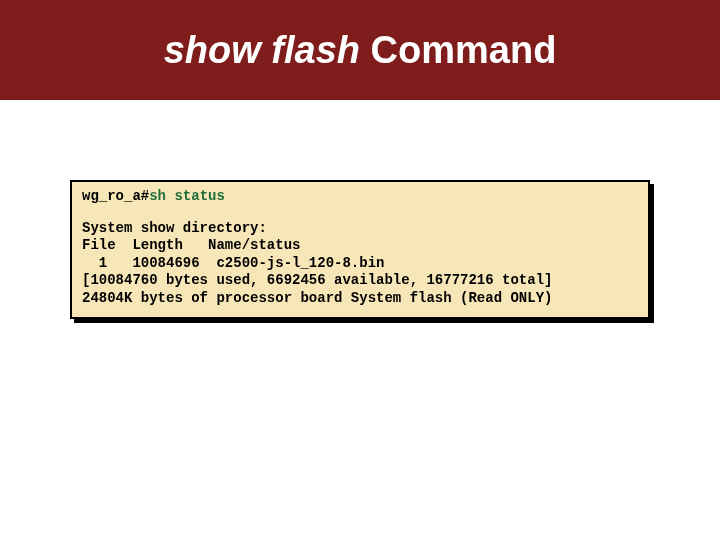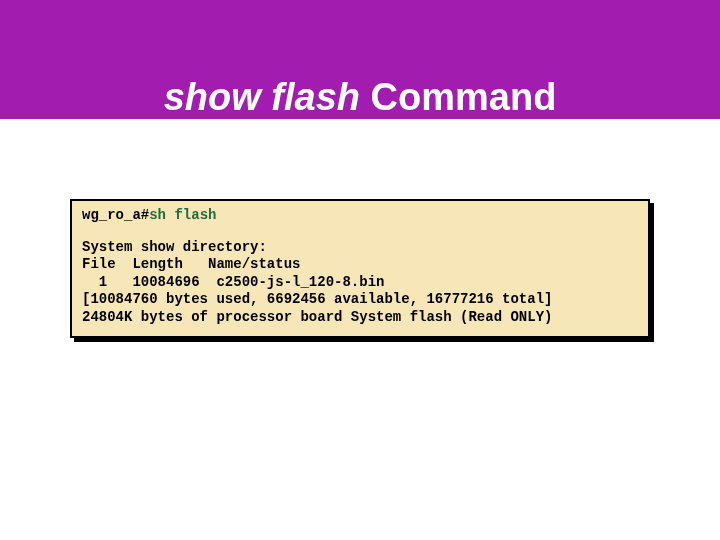--- a/index.html
+++ b/index.html
@@ -6,24 +6,24 @@
     margin: 0;
     padding: 0;
     width: 720px;
     height: 540px;
     background: #ffffff;
     font-family: Arial, Helvetica, sans-serif;
     overflow: hidden;
   }
   .header {
     width: 100%;
-    height: 119px;
-    background: #a21caf;
+    height: 100px;
+    background: #7f1d1d;
     display: flex;
-    align-items: flex-end;
+    align-items: center;
     justify-content: center;
   }
   .header-title {
     color: #ffffff;
     font-size: 38px;
     font-weight: bold;
     letter-spacing: 0px;
   }
   .header-title .cmd {
     font-style: italic;
@@ -66,19 +66,19 @@
 <body>
 
 <div class="header">
   <div class="header-title">
     <span class="cmd">show flash</span><span> Command</span>
   </div>
 </div>
 
 <div class="body">
   <div class="term-wrap">
-    <div class="term"><span class="prompt-line"><span>wg_ro_a#</span><span class="cmd-text">sh flash</span></span><span class="blank"></span><span>System show directory:</span>
+    <div class="term"><span class="prompt-line"><span>wg_ro_a#</span><span class="cmd-text">sh status</span></span><span class="blank"></span><span>System show directory:</span>
 <span>File  Length   Name/status</span>
 <span>  1   10084696  c2500-js-l_120-8.bin</span>
 <span>[10084760 bytes used, 6692456 available, 16777216 total]</span>
 <span>24804K bytes of processor board System flash (Read ONLY)</span></div>
   </div>
 </div>
 
 </body></html>

